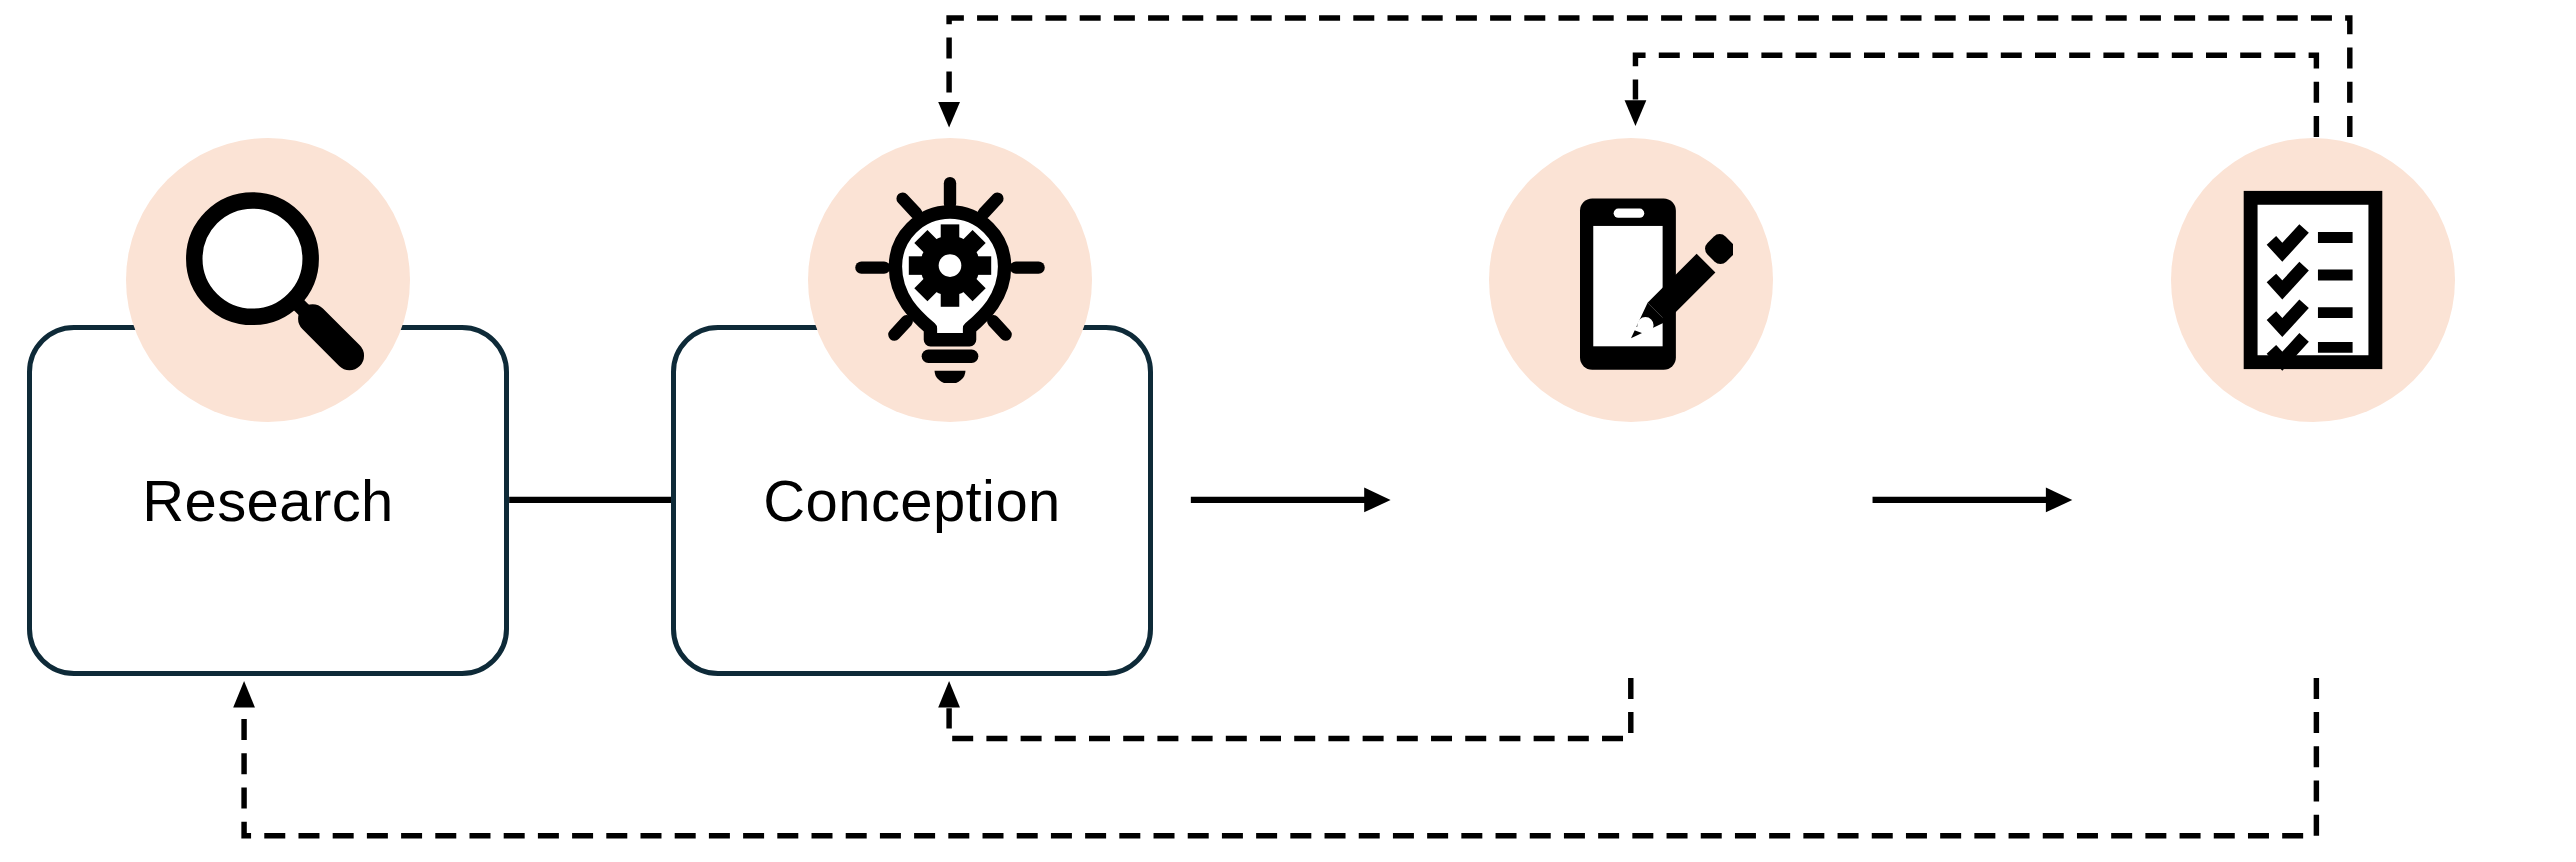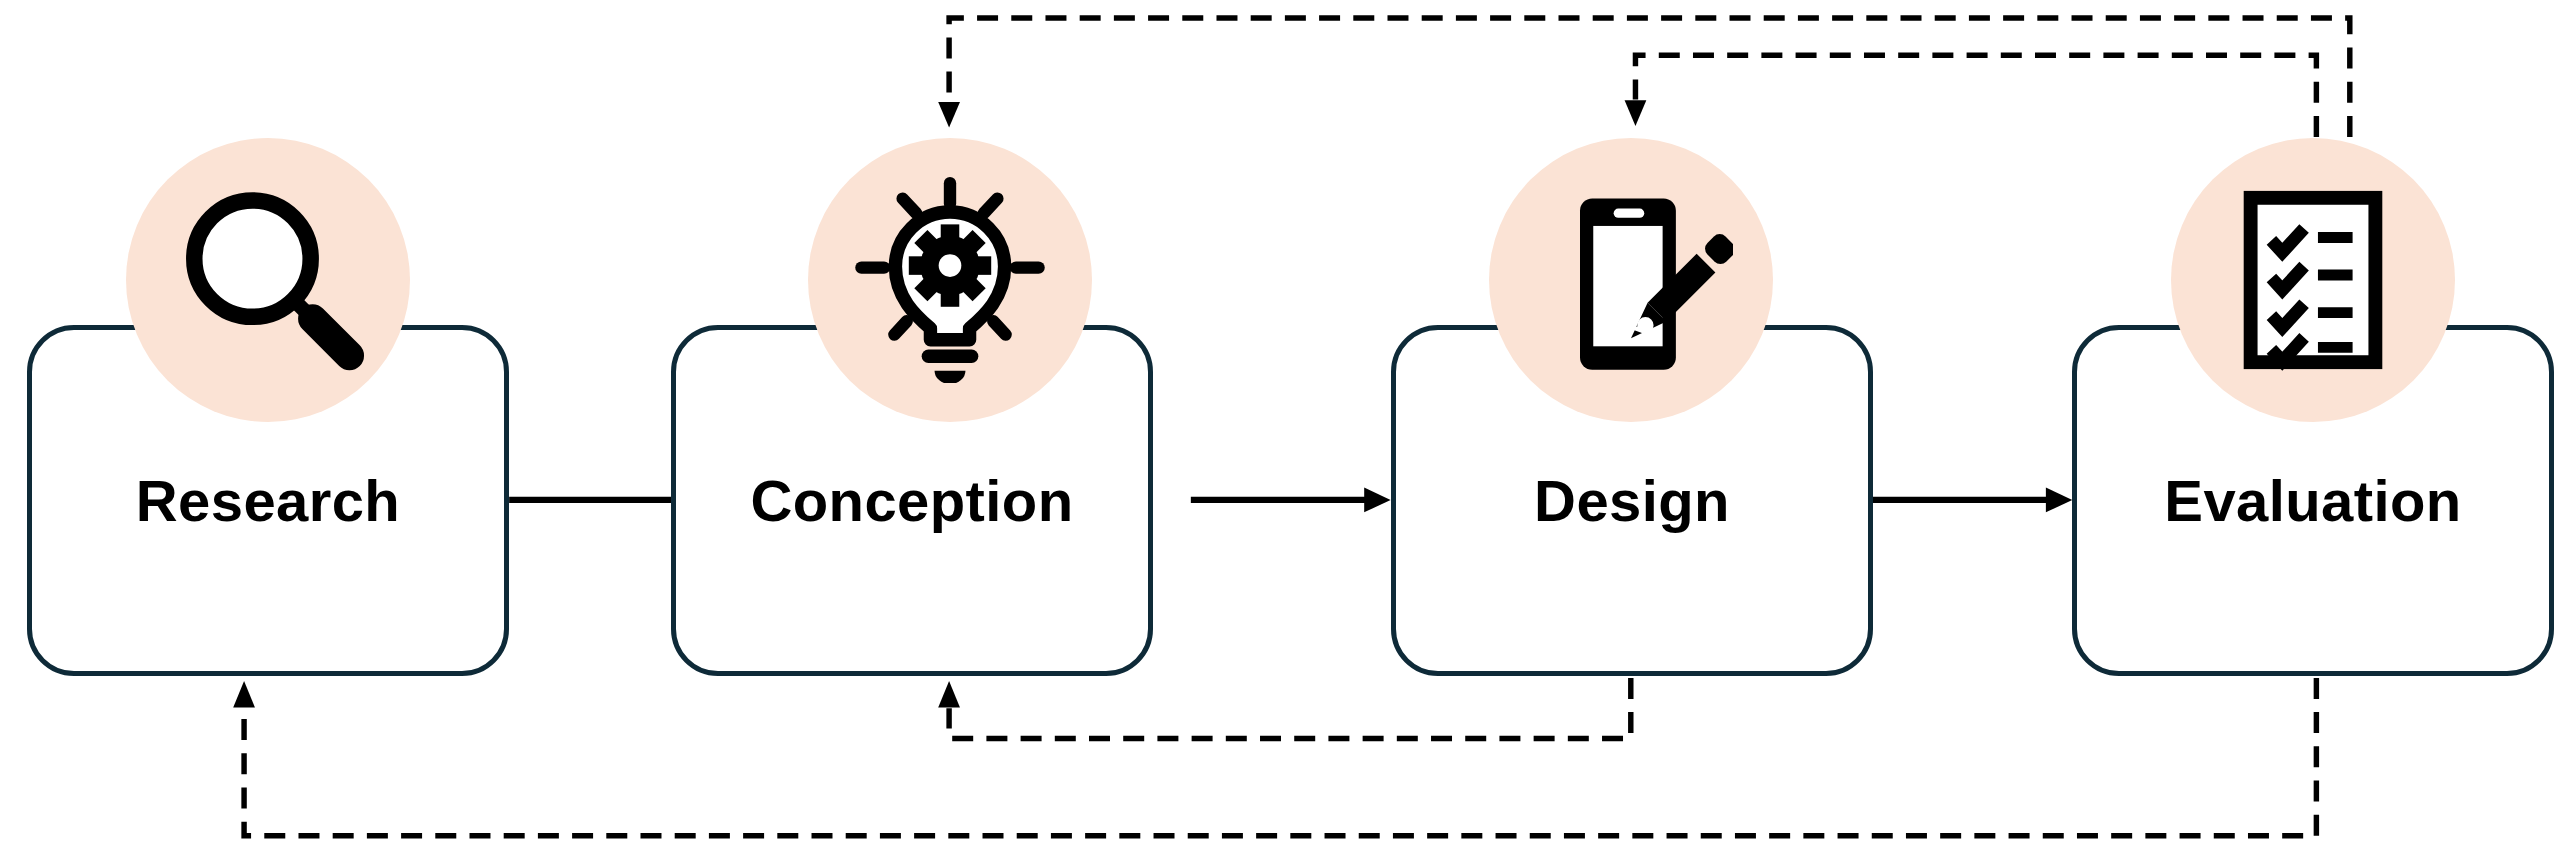--- a/index.html
+++ b/index.html
@@ -16,21 +16,20 @@
   }
   .stage-box{
     position:absolute;
     top:325px;width:482px;height:351px;
     background:#ffffff;
     border:5.4px solid #0e2a38;
     border-radius:47px;
     box-sizing:border-box;
     display:flex;align-items:center;justify-content:center;
     z-index:2;
-    font-weight:bold;
   }
   .stage-label{
     font-size:58px;
     color:#000000;
     letter-spacing:0.4px;
     white-space:nowrap;
   }
   .badge{
     position:absolute;
     top:138px;width:284px;height:284px;
@@ -83,26 +82,20 @@
       <path d="M2980,872 V1075 H314 V911" fill="none" stroke="#000000" stroke-width="7" stroke-dasharray="27 17"></path>
       <polygon points="300,910 328,910 314,876" fill="#000000"></polygon>
     </g>
   </svg>
 
   <div class="stage-box box-research">
     <span class="stage-label">Research</span>
   </div>
   <div class="stage-box box-conception">
     <span class="stage-label">Conception</span>
-  </div>
-  <div class="stage-box box-design">
-    <span class="stage-label">Design</span>
-  </div>
-  <div class="stage-box box-evaluation">
-    <span class="stage-label">Evaluation</span>
   </div>
 
   <div class="badge badge-research" style="background:#fbe3d5;">
     <svg class="icon-svg" width="194" height="194" viewBox="0 0 200 200">
       <circle cx="84" cy="78" r="60" fill="#ffffff" stroke="#000000" stroke-width="17"></circle>
       <line x1="127" y1="121" x2="140" y2="134" stroke="#000000" stroke-width="15"></line>
       <line x1="146" y1="140" x2="184" y2="178" stroke="#000000" stroke-width="30" stroke-linecap="round"></line>
     </svg>
   </div>
 

